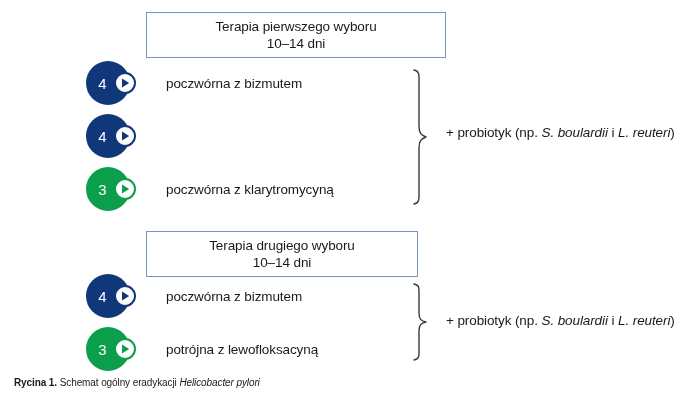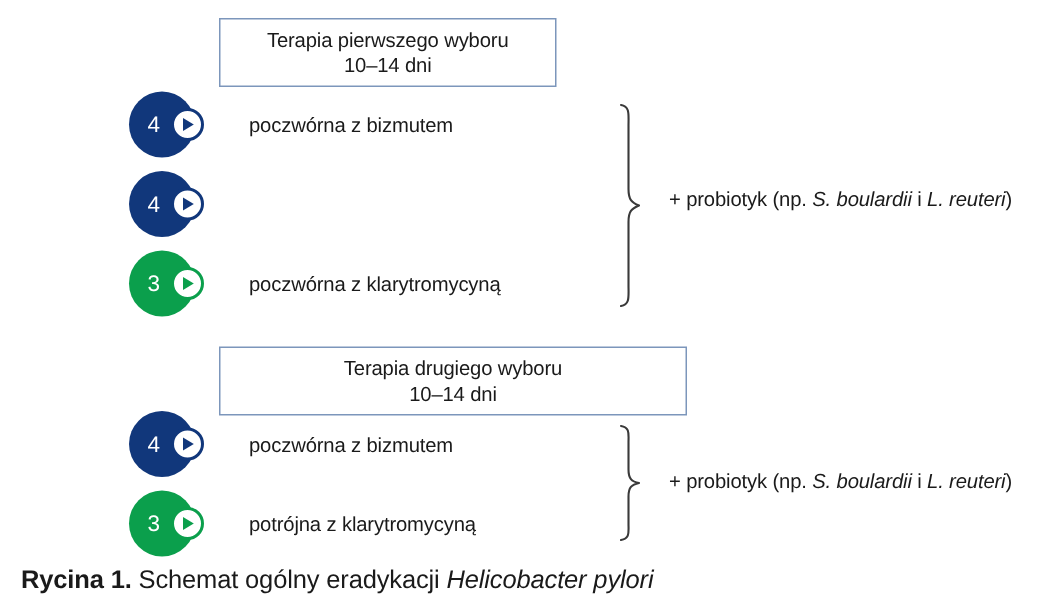--- a/index.html
+++ b/index.html
@@ -39,22 +39,22 @@
     font-size: 13.5px;
     color: #1a1a1a;
     letter-spacing: -0.1px;
   }
   .therapy-box .box-duration {
     font-size: 13.5px;
     color: #1a1a1a;
     letter-spacing: -0.1px;
   }
 
-  #box-first  { left: 146px; top: 12px;  width: 225px; height: 46px; }
-  #box-second { left: 146px; top: 231px; width: 312px; height: 46px; }
+  #box-first  { left: 146px; top: 12px;  width: 300px; height: 46px; }
+  #box-second { left: 146px; top: 231px; width: 272px; height: 46px; }
 
   
   .regimen-row {
     position: absolute;
     left: 86px;
     height: 46px;
     display: flex;
     align-items: center;
   }
 
@@ -130,21 +130,21 @@
     white-space: nowrap;
     letter-spacing: -0.1px;
   }
   .probiotic-note i { font-style: italic; }
 
   
   #caption {
     position: absolute;
     left: 14px;
     top: 377px;
-    font-size: 17px;
+    font-size: 10px;
     color: #1a1a1a;
     white-space: nowrap;
     letter-spacing: -0.1px;
   }
   #caption .caption-label { font-weight: bold; }
   #caption .caption-italic { font-style: italic; }
 </style>
 </head>
 <body>
 
@@ -225,21 +225,21 @@
   <div class="regimen-row" style="top:326px;">
     <div class="badge green">
       <div class="disc"></div>
       <div class="disc-count">3</div>
       <div class="play-chip">
         <svg width="9" height="10" viewBox="0 0 9 10" aria-hidden="true">
           <polygon points="1,0.6 8.2,5 1,9.4" fill="#0b9f4c"></polygon>
         </svg>
       </div>
     </div>
-    <div class="regimen-label">potrójna z klarytromycyną</div>
+    <div class="regimen-label">potrójna z lewofloksacyną</div>
   </div>
 
   <div class="brace" style="top:282px;">
     <svg width="22" height="80" viewBox="0 0 22 80" aria-hidden="true">
       <path d="M6 2 C 12 3, 11 7, 11 13 L 11 31 C 11 37, 13 39, 18 40
                C 13 41, 11 43, 11 49 L 11 67 C 11 73, 12 77, 6 78" fill="none" stroke="#3a3a3a" stroke-width="1.4" stroke-linecap="round" stroke-linejoin="round"></path>
     </svg>
   </div>
 
   <div class="probiotic-note" style="top:313px;">

